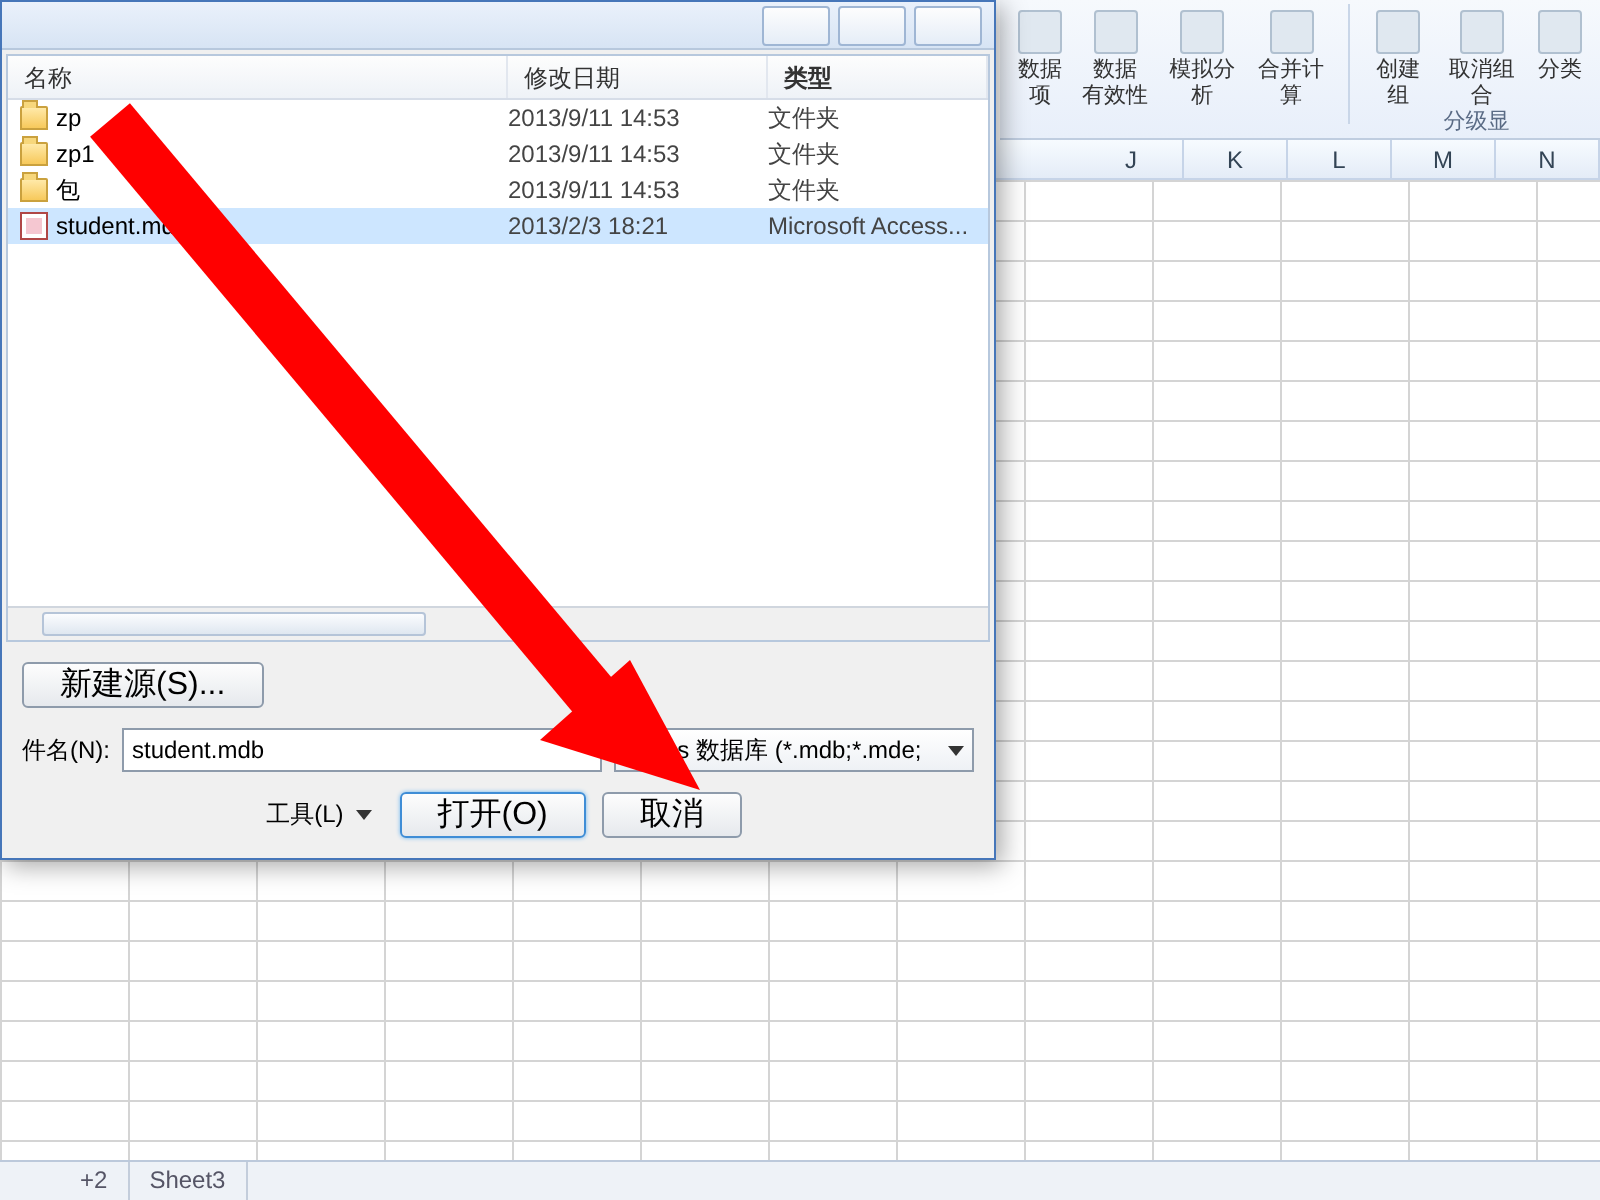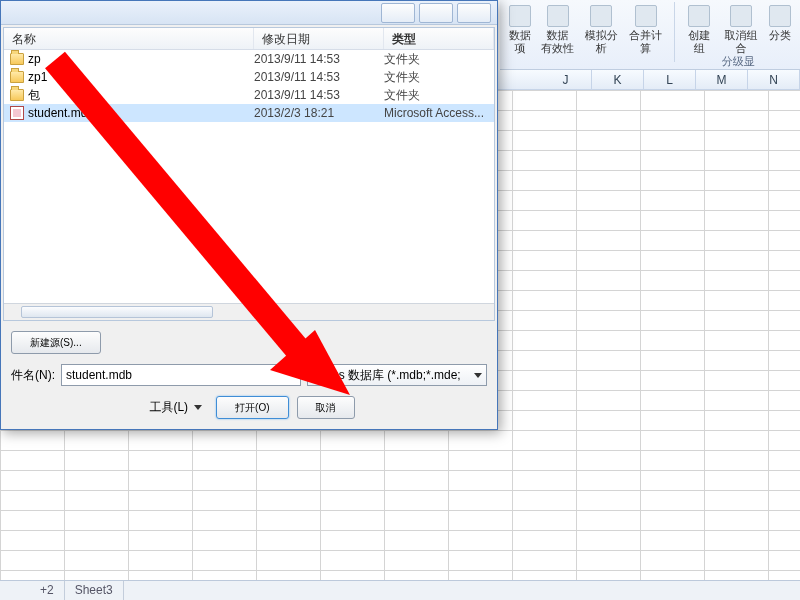--- a/index.html
+++ b/index.html
@@ -242,21 +242,21 @@
   flex-direction: column;
   gap: 10px;
 }
 .newsrc-row { }
 .win-btn {
   height: 23px;
   padding: 0 18px;
   background: linear-gradient(#fdfdfd, #e6e9ed);
   border: 1px solid #8e9bab;
   border-radius: 3px;
-  font-size: 10px;
+  font-size: 16px;
   cursor: default;
 }
 .win-btn.primary {
   border: 1px solid #3f8dd6;
   box-shadow: 0 0 2px #6fb6f0;
 }
 
 .fname-row {
   display: flex;
   align-items: center;

